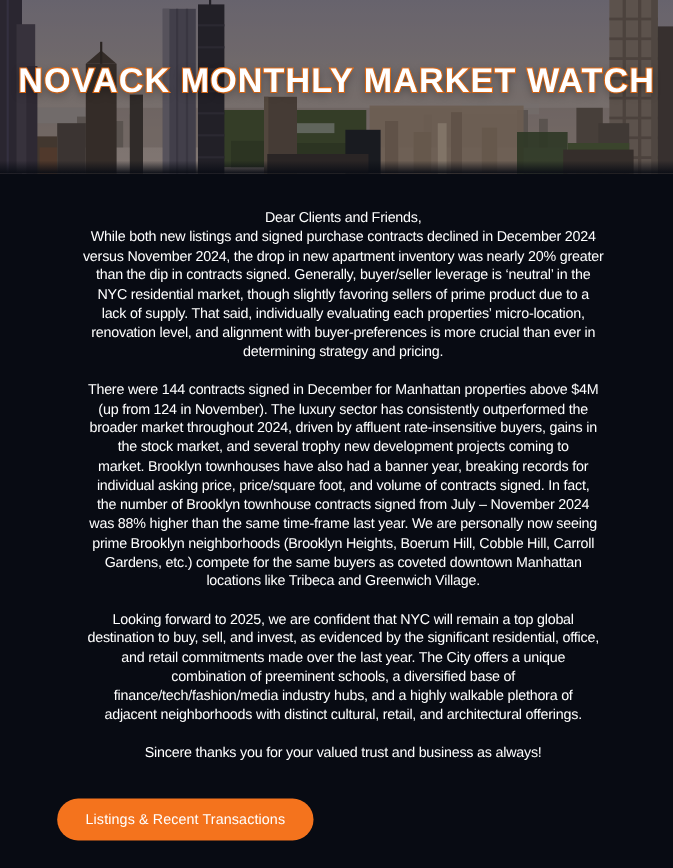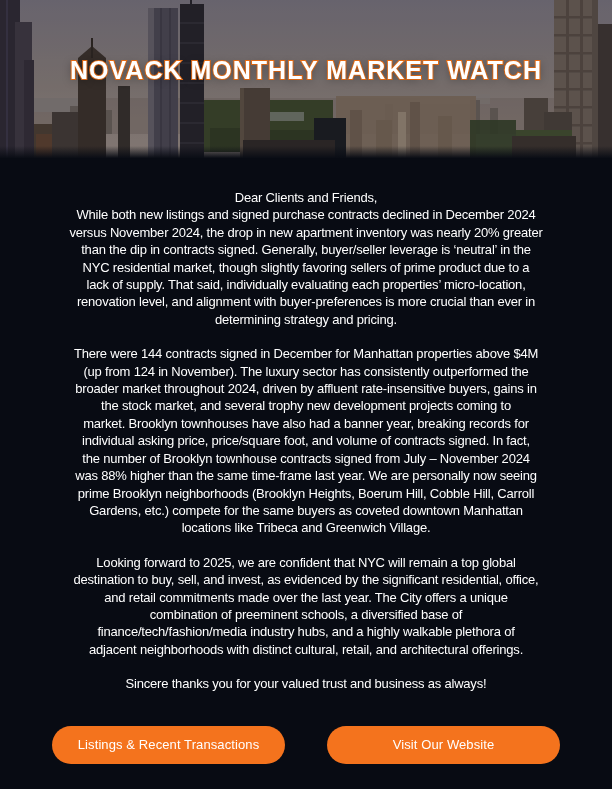--- a/index.html
+++ b/index.html
@@ -30,32 +30,32 @@
     display: block;
     width: 612px;
     height: 158px;
   }
   .header-title {
     position: absolute;
     top: 56px;
     left: 0;
     width: 100%;
     text-align: center;
-    font-size: 25px;
+    font-size: 31px;
     font-weight: 700;
     letter-spacing: 1px;
     white-space: nowrap;
     color: #ffffff;
     -webkit-text-stroke: 2px #ee7117;
     paint-order: stroke fill;
     text-shadow: 0 2px 8px rgba(0,0,0,0.35);
   }
   
   .content {
-    padding: 31px 16px 0 16px;
+    padding: 31px 4px 0 16px;
     color: #ffffff;
   }
   .paragraph {
     margin: 0 0 17px 0;
     font-size: 13px;
     line-height: 17.4px;
     letter-spacing: -0.2px;
     text-align: center;
     white-space: pre-line;
   }
@@ -220,17 +220,16 @@
     <p class="paragraph">Looking forward to 2025, we are confident that NYC will remain a top global
 destination to buy, sell, and invest, as evidenced by the significant residential, office,
 and retail commitments made over the last year. The City offers a unique
 combination of preeminent schools, a diversified base of
 finance/tech/fashion/media industry hubs, and a highly walkable plethora of
 adjacent neighborhoods with distinct cultural, retail, and architectural offerings.</p>
     <p class="paragraph closing">Sincere thanks you for your valued trust and business as always!</p>
 
     <div class="button-row">
       <button class="cta-button">Listings &amp; Recent Transactions</button>
-      <button class="cta-button">Visit Our Website</button>
     </div>
   </div>
 
 </div>
 
 </body></html>

